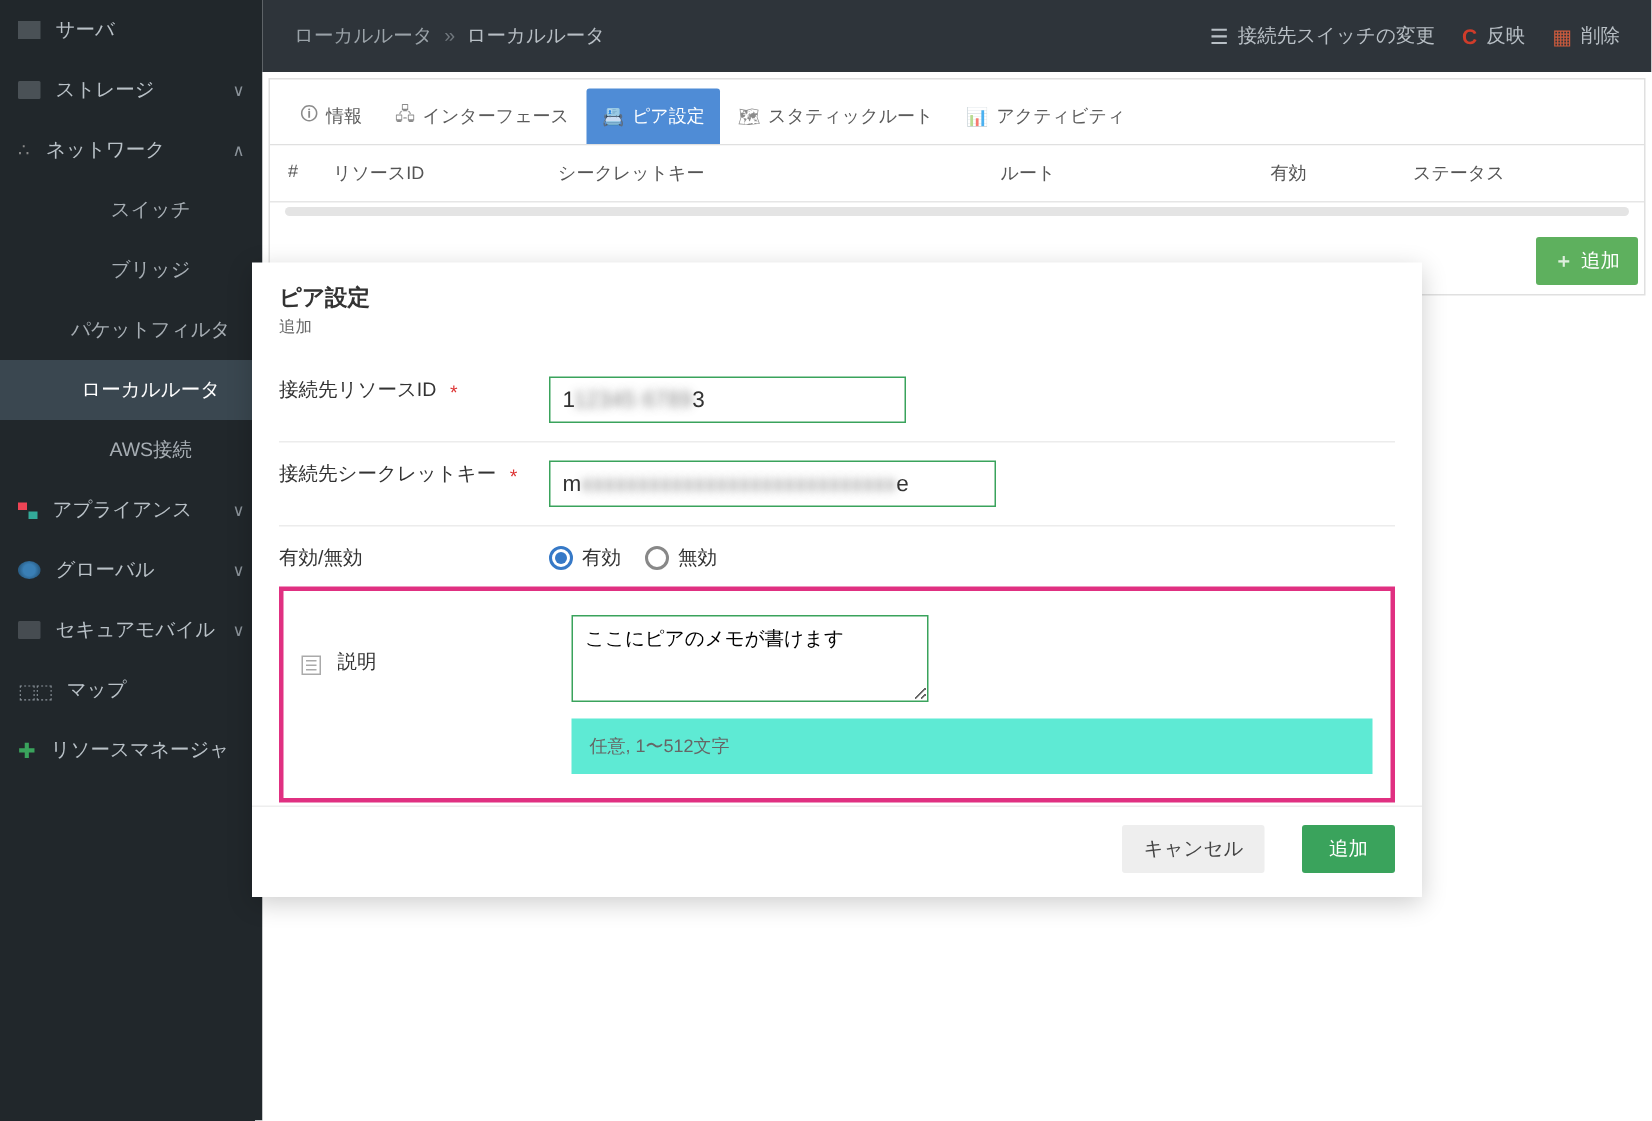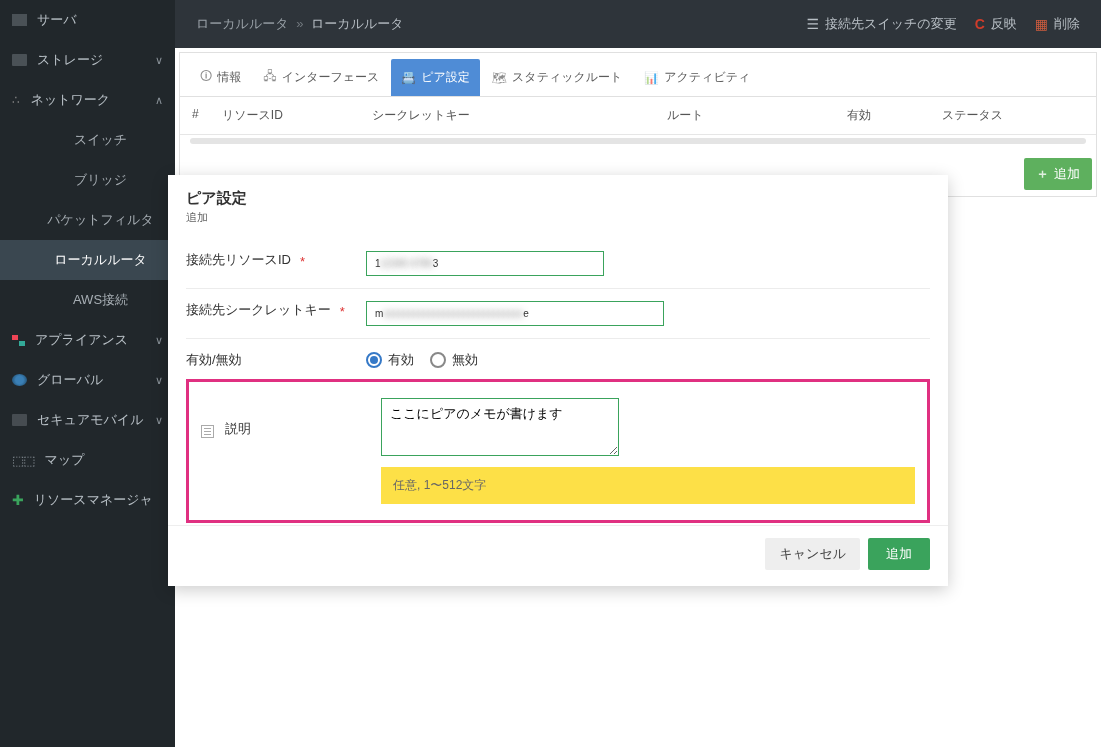--- a/index.html
+++ b/index.html
@@ -53,35 +53,35 @@
 .modal { position:absolute; left:168px; top:175px; width:780px; background:#fff; box-shadow:0 4px 16px rgba(0,0,0,.2); z-index:50; }
 .m-head { padding:14px 18px 6px; }
 .m-title { font-size:15px; font-weight:bold; color:#333; }
 .m-sub { font-size:11px; color:#666; margin-top:2px; }
 .m-body { padding:8px 18px 4px; font-size:13px; color:#333; }
 .m-row { display:flex; border-top:1px solid #ececec; padding:12px 0; align-items:flex-start; }
 .m-row:first-child { border-top:none; }
 .m-lab { width:180px; color:#333; font-size:13px; display:flex; align-items:flex-end; gap:6px;}
 .req { color:#d33; margin-left:3px; }
 .m-ctl { flex:1; }
-.inp { border:1px solid #3aa35c; padding:6px 8px; font-size:10px; color:#333; background:#fff; }
+.inp { border:1px solid #3aa35c; padding:6px 8px; font-size:15px; color:#333; background:#fff; }
 .inp.w1 { width:238px; } .inp.w2 { width:298px; }
 .blur { color:transparent; text-shadow: 0 0 6px rgba(100,100,100,.8); user-select:none; }
 .radio-grp { display:flex; gap:16px; align-items:center; }
 .radio { display:flex; align-items:center; gap:6px; cursor:pointer; }
 .rb { width:16px; height:16px; border:2px solid #3679c7; border-radius:50%; display:flex; align-items:center; justify-content:center;}
 .rb.on::after { content:""; width:8px; height:8px; background:#3679c7; border-radius:50%; }
 .rb.off { border-color:#888; }
 .hl-box { border:3px solid #e03081; padding:12px; margin:-2px 0;}
 .hl-box .m-row { border-top:none; padding:4px 0;}
 .ta { border:1px solid #3aa35c; width:238px; height:58px; padding:6px 8px; font-size:13px; font-family:inherit; resize:both; }
-.help-row { background:#fde047; padding:10px 12px; font-size:12px; color:#666; margin-top:8px;}
+.help-row { background:#5eead4; padding:10px 12px; font-size:12px; color:#666; margin-top:8px;}
 .ic-note { display:inline-block; width:13px; height:13px; border:1px solid #aaa; position:relative; margin-right:5px;}
 .ic-note::before { content:""; position:absolute; left:2px; top:2px; right:2px; height:1px; background:#aaa; box-shadow:0 3px 0 #aaa, 0 6px 0 #aaa; }
-.m-foot { padding:12px 18px 16px; text-align:right; border-top:1px solid #eee; display:flex; justify-content:flex-end; gap:8px;}
+.m-foot { padding:12px 18px 16px; text-align:right; border-top:1px solid #eee; display:flex; justify-content:flex-end; gap:25px;}
 .btn-cancel { background:#eee; color:#444; padding:7px 14px; font-size:13px; border:none; cursor:pointer; border-radius:2px;}
 .btn-ok { background:#3aa35c; color:#fff; padding:7px 18px; font-size:13px; border:none; cursor:pointer; border-radius:2px;}
 
 </style>
 </head>
 <body>
 
 <div class="sidebar">
   <div class="su-item">
     <span class="lbl">

